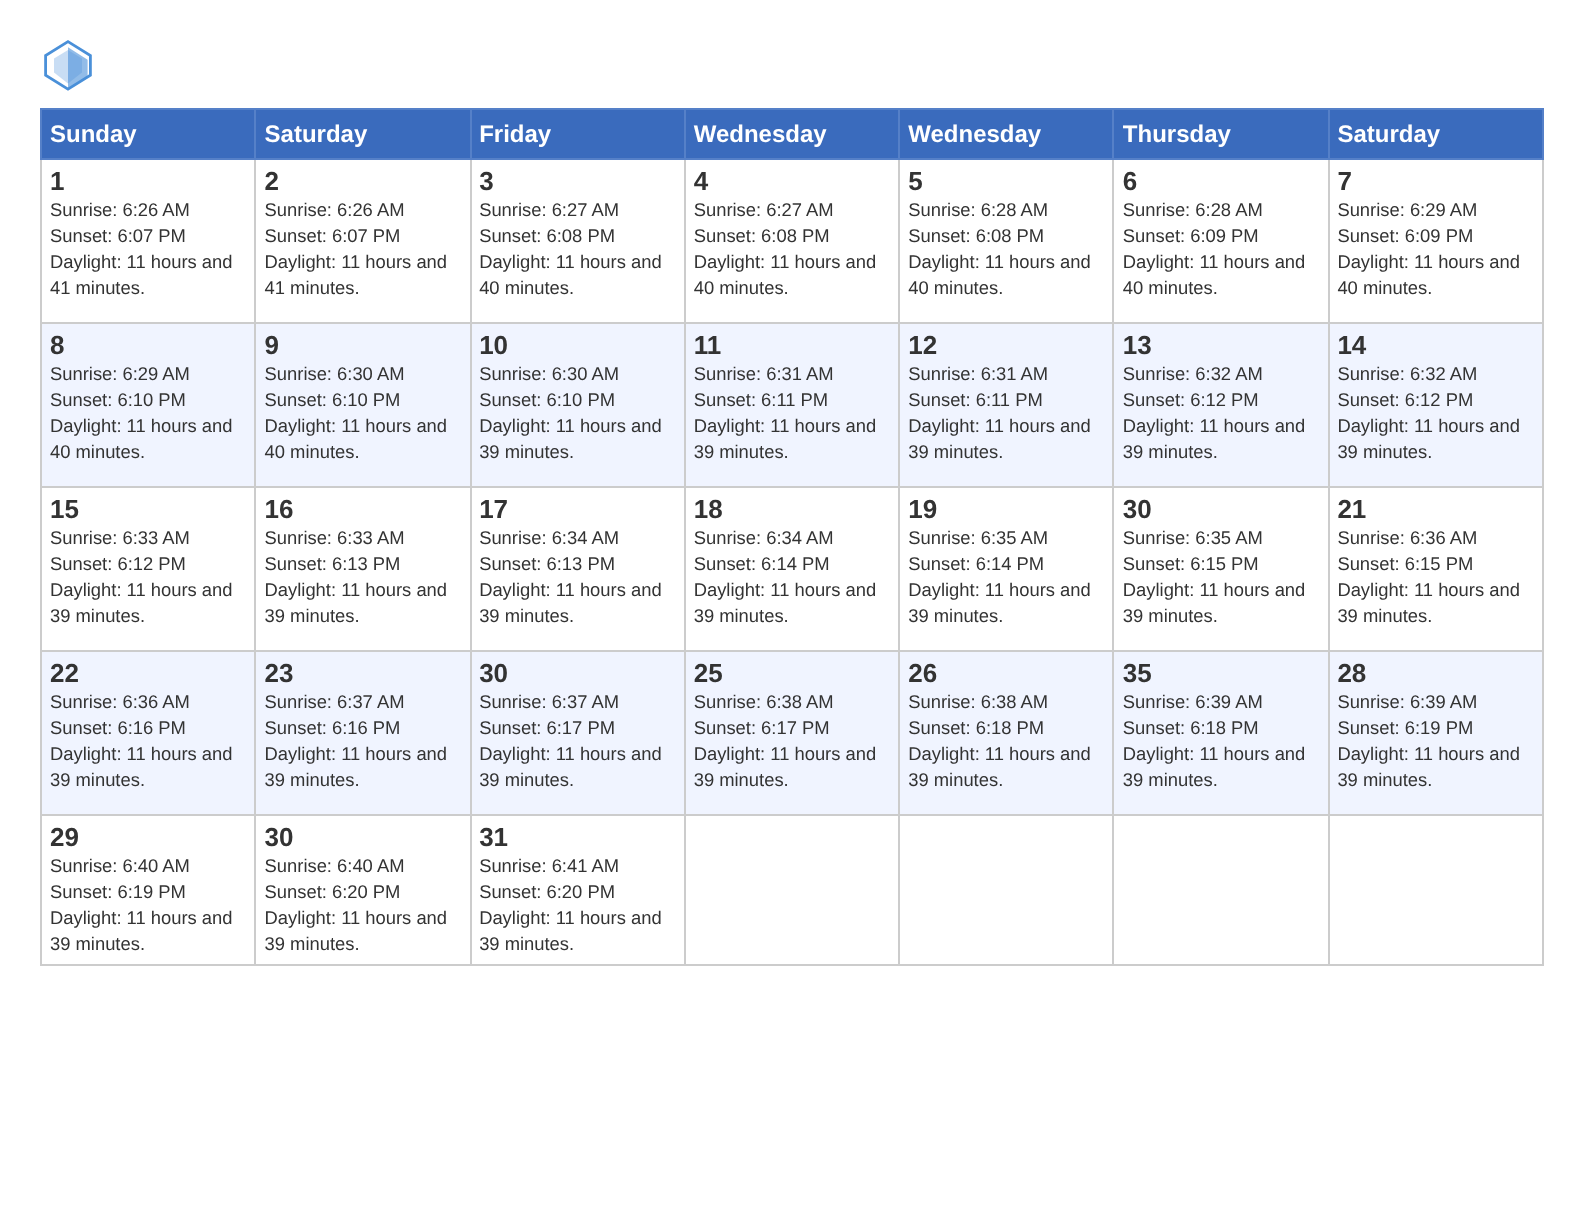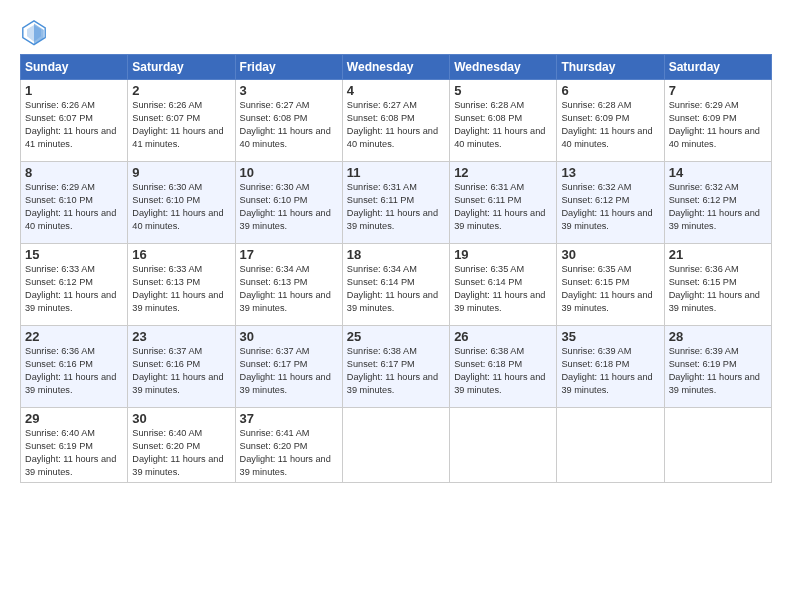--- a/index.html
+++ b/index.html
@@ -257,21 +257,21 @@
         <tr class="last-row">
           <td>
             <span class="day-number">29</span>
             <div class="day-info">Sunrise: 6:40 AM<br>Sunset: 6:19 PM<br>Daylight: 11 hours and 39 minutes.</div>
           </td>
           <td>
             <span class="day-number">30</span>
             <div class="day-info">Sunrise: 6:40 AM<br>Sunset: 6:20 PM<br>Daylight: 11 hours and 39 minutes.</div>
           </td>
           <td>
-            <span class="day-number">37</span>
+            <span class="day-number">31</span>
             <div class="day-info">Sunrise: 6:41 AM<br>Sunset: 6:20 PM<br>Daylight: 11 hours and 39 minutes.</div>
           </td>
           <td class="empty-cell"></td>
           <td class="empty-cell"></td>
           <td class="empty-cell"></td>
           <td class="empty-cell"></td>
         </tr>
       </tbody>
   </table>
 </div>

